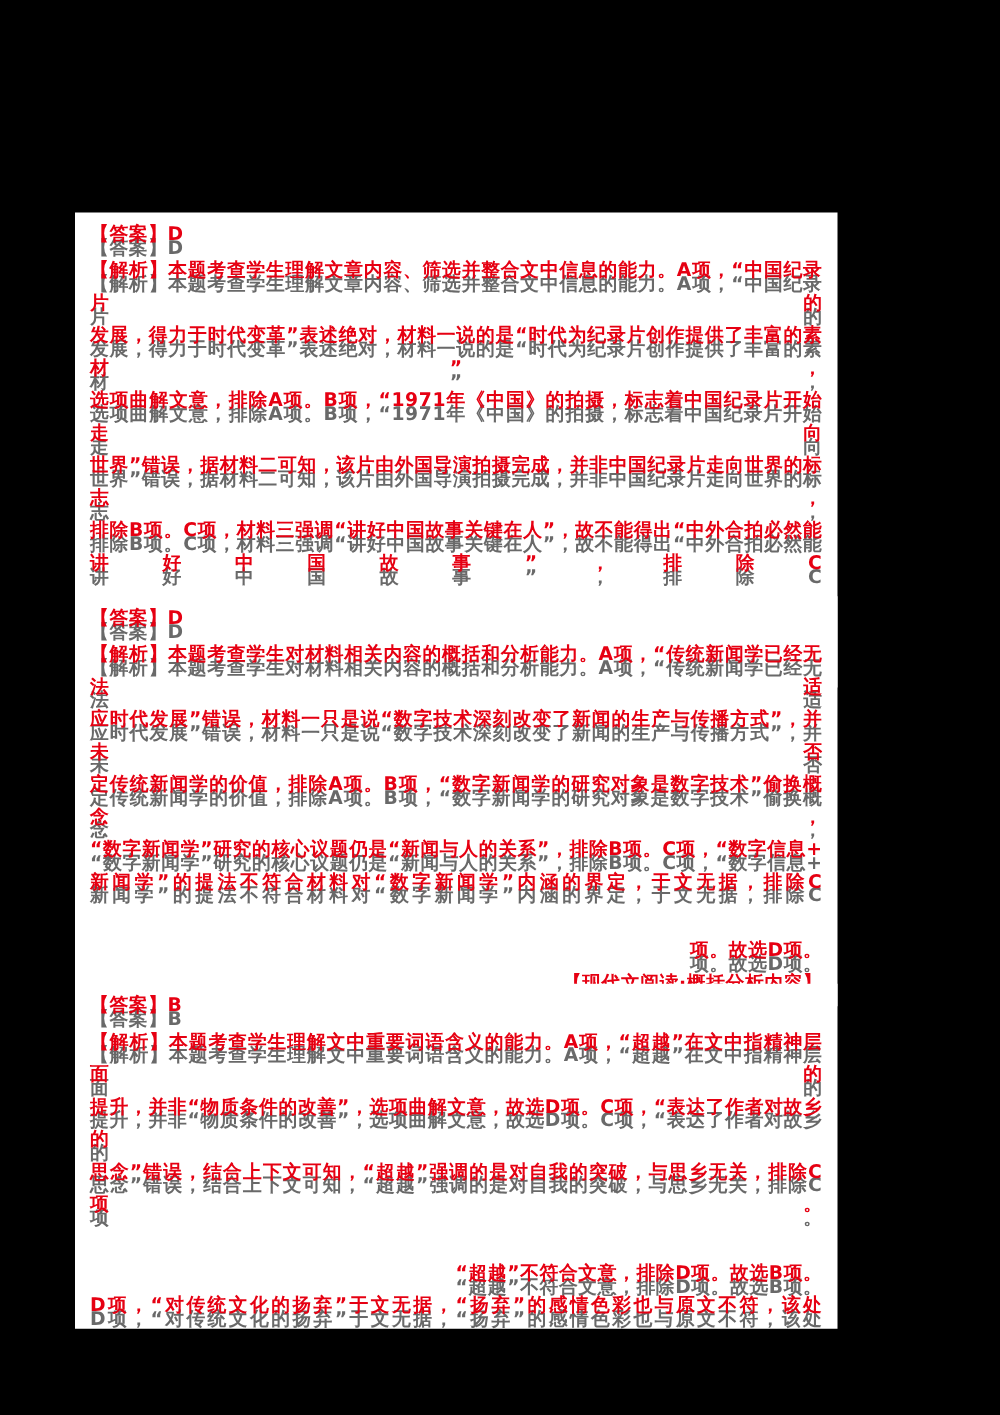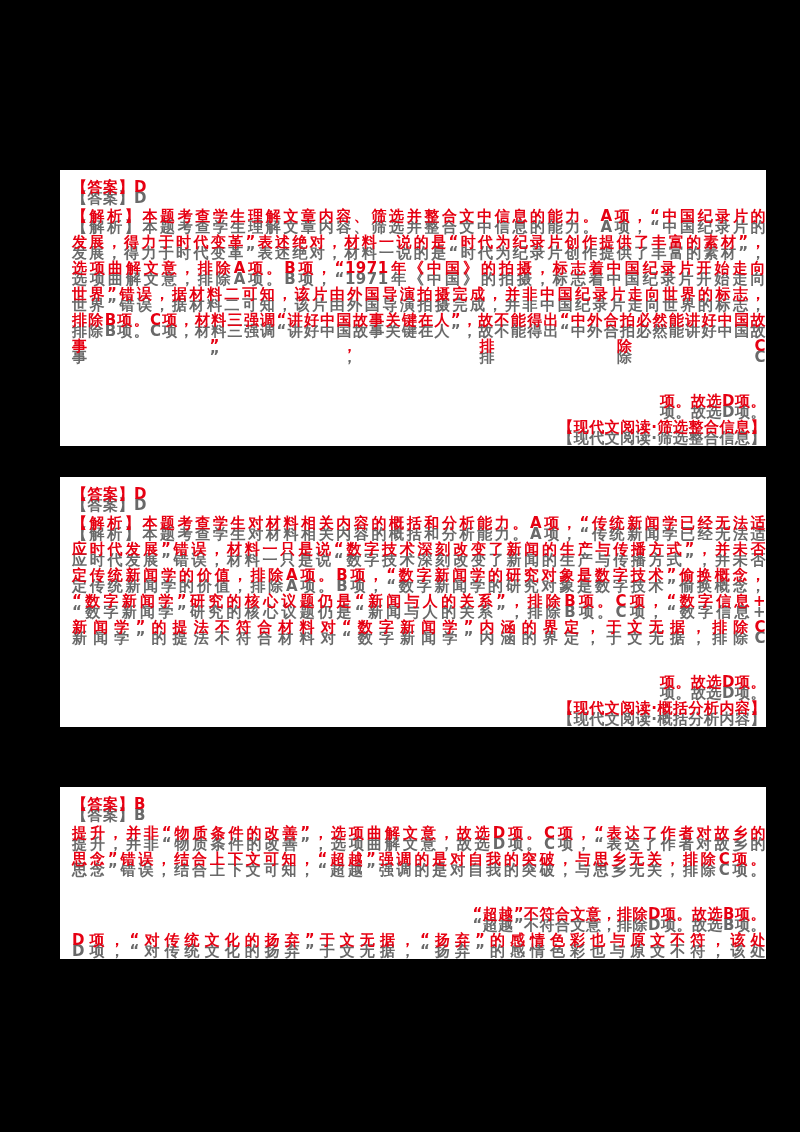--- a/index.html
+++ b/index.html
@@ -6,24 +6,24 @@
   body{
     width:800px;height:1132px;
     background:#000000;
     position:relative;
     overflow:hidden;
     font-family:"DejaVu Sans",sans-serif;
   }
   .card{
     position:absolute;
     left:60px;
-    width:706px;
+    width:610px;
     box-sizing:border-box;
     background:#ffffff;
-    padding:5px 0 6px 12px;
+    padding:5px 12px 6px 12px;
   }
   #card-1{top:170px;}
   #card-2{top:477px;}
   #card-3{top:787px;}
   .redtext{
     color:#e60012;
     font-weight:bold;
     font-size:15px;
     letter-spacing:0.5px;
     text-shadow:0 11px 0 rgba(72,72,72,0.82);
@@ -68,17 +68,18 @@
   <div class="redtext analysis-line">应时代发展”错误，材料一只是说“数字技术深刻改变了新闻的生产与传播方式”，并未否</div>
   <div class="redtext analysis-line">定传统新闻学的价值，排除A项。B项，“数字新闻学的研究对象是数字技术”偷换概念，</div>
   <div class="redtext analysis-line">“数字新闻学”研究的核心议题仍是“新闻与人的关系”，排除B项。C项，“数字信息+</div>
   <div class="redtext analysis-line">新闻学”的提法不符合材料对“数字新闻学”内涵的界定，于文无据，排除C</div>
   <div class="redtext closing-line">项。故选D项。</div>
   <div class="redtext tag-line">【现代文阅读·概括分析内容】</div>
 </div>
 
 <div class="card" id="card-3">
   <div class="redtext answer-line"><span>【答案】</span><span>B</span></div>
+  <div class="redtext analysis-line">【解析】本题考查学生理解文中重要词语含义的能力。A项，“超越”在文中指精神层面的</div>
   <div class="redtext analysis-line">提升，并非“物质条件的改善”，选项曲解文意，故选D项。C项，“表达了作者对故乡的</div>
   <div class="redtext analysis-line">思念”错误，结合上下文可知，“超越”强调的是对自我的突破，与思乡无关，排除C项。</div>
   <div class="redtext closing-line">“超越”不符合文意，排除D项。故选B项。</div>
   <div class="redtext analysis-line">D项，“对传统文化的扬弃”于文无据，“扬弃”的感情色彩也与原文不符，该处</div>
 </div>
 
 </body></html>

